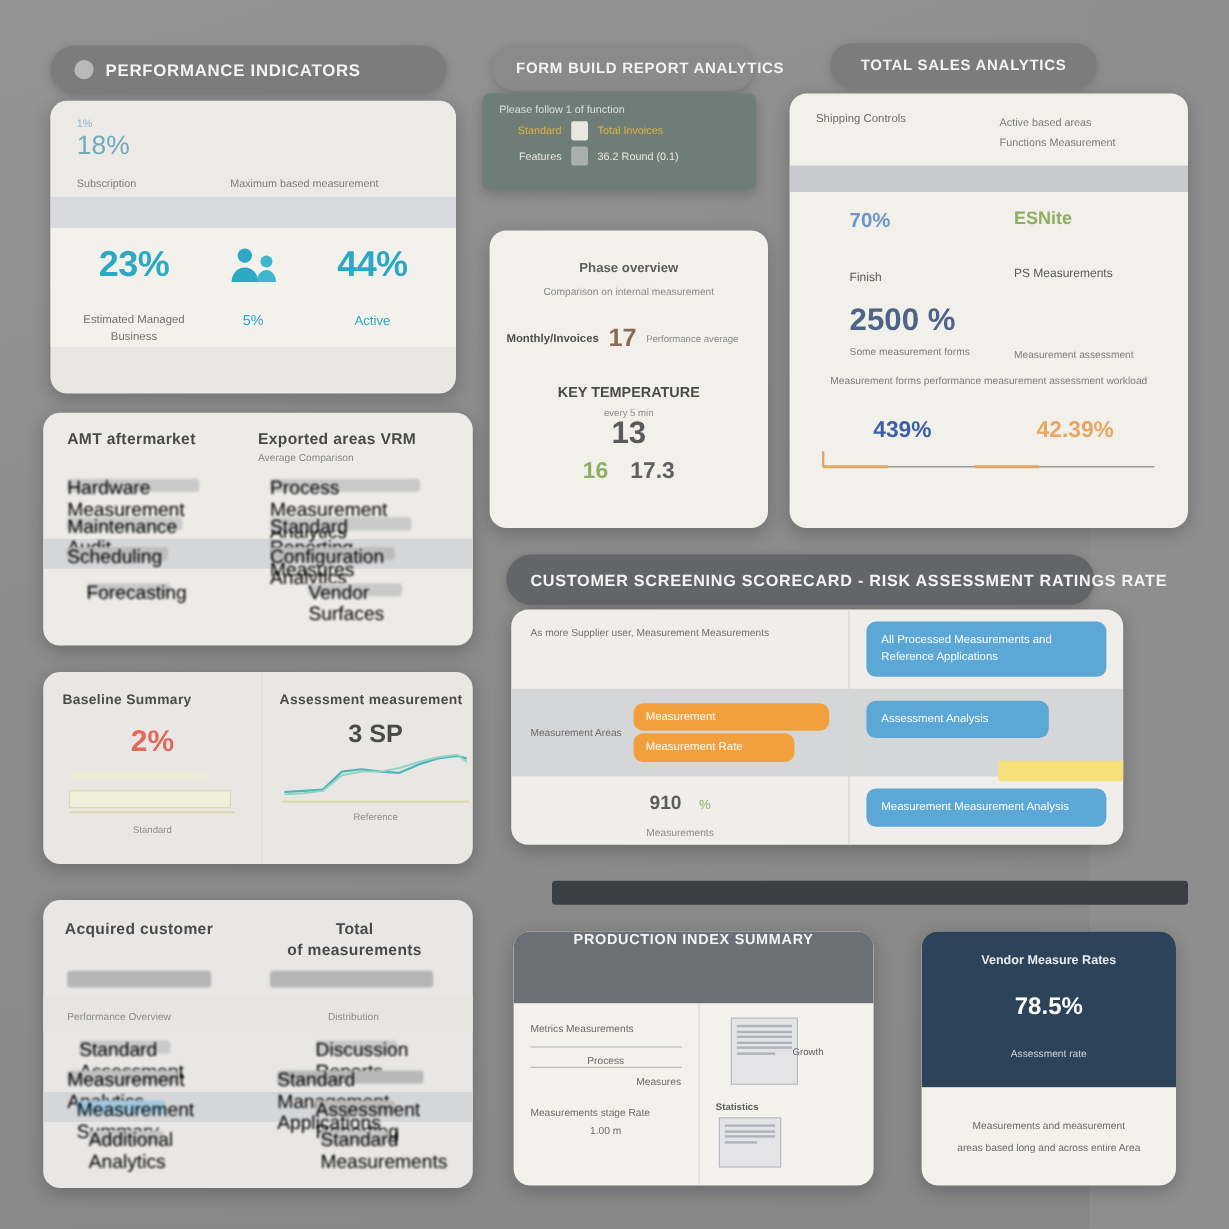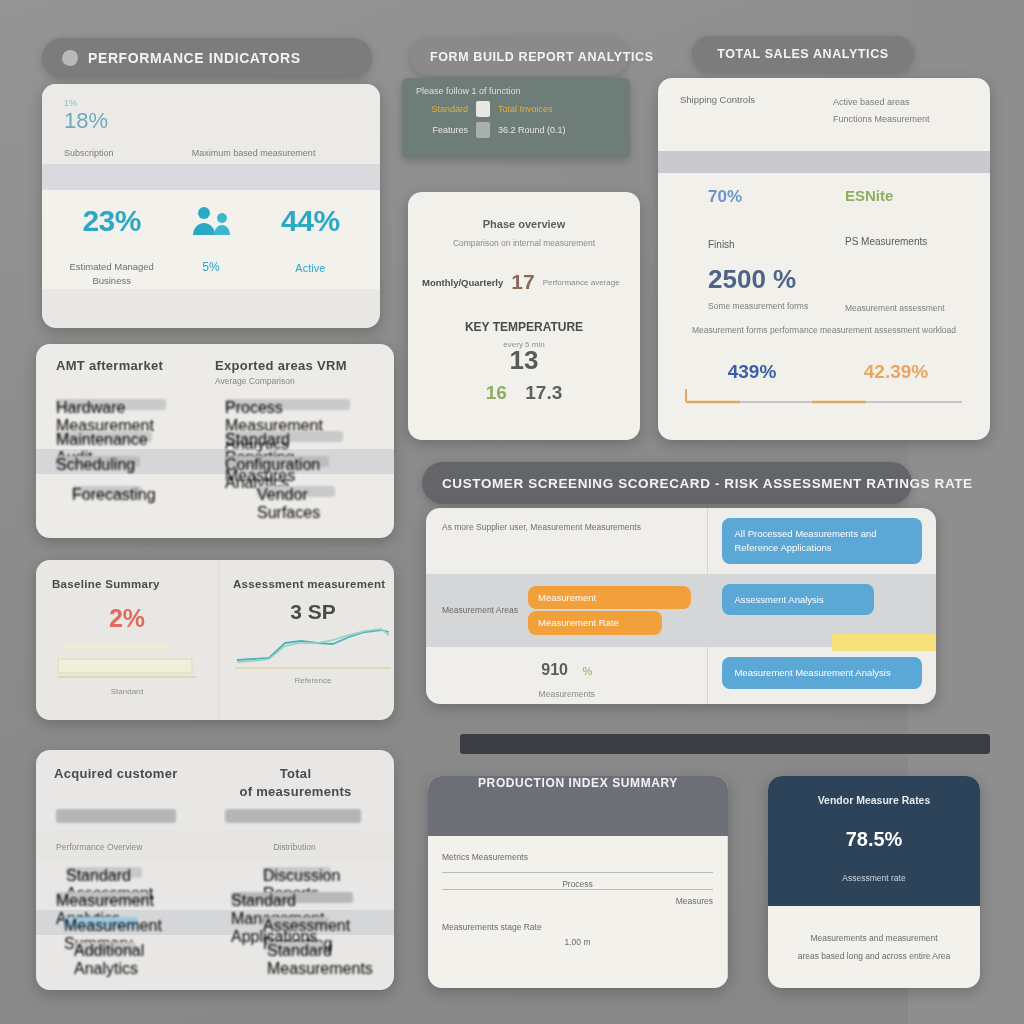--- a/index.html
+++ b/index.html
@@ -97,21 +97,21 @@
     box-shadow: 0 3px 10px rgba(0,0,0,.2);
     padding: 8px 14px;
   }
   .p2row { display: flex; align-items: center; gap: 8px; font-size: 9px; filter: blur(.5px); margin-bottom: 5px; }
   .p2chip { width: 14px; height: 16px; background: #e8e8e2; border-radius: 2px; }
   #card2 { left: 408px; top: 192px; width: 232px; height: 248px; background: #f2f0eb; }
 
   
   #hdr3 { left: 692px; top: 36px; width: 222px; height: 36px; }
   #card3 { left: 658px; top: 78px; width: 332px; height: 362px; background: #f2f0ea; }
-  #card3 .c3top { padding: 16px 22px 23px; display: flex; gap: 18px; }
+  #card3 .c3top { padding: 16px 22px 10px; display: flex; gap: 18px; }
   #card3 .c3band { height: 22px; background: #c9cacd; }
   #card3 .c3body { padding: 14px 22px; }
 
   
   #card4 { left: 36px; top: 344px; width: 358px; height: 194px; background: #edebe8; }
   .lrow { display: flex; padding: 7px 20px; align-items: center; }
   .lrow > div { flex: 1; }
 
   
   #card5 { left: 36px; top: 560px; width: 358px; height: 160px; background: #e9e7e4; }
@@ -205,21 +205,21 @@
       <span style="color:#e8e8e0;">36.2 Round (0.1)</span>
     </div>
   </div>
 
   <div class="card" id="card2">
     <div style="padding:26px 18px 0;text-align:center;">
       <div style="font-size:11px;color:#5d5d5d;font-weight:600;" class="blur-txt">Phase overview</div>
       <div style="font-size:8.5px;color:#8a8a8a;margin-top:8px;" class="blur-txt">Comparison on internal measurement</div>
     </div>
     <div style="display:flex;align-items:center;gap:8px;padding:22px 14px 0;">
-      <span style="font-size:9.5px;color:#4e4e4e;font-weight:700;" class="blur-txt">Monthly/Quarterly</span>
+      <span style="font-size:9.5px;color:#4e4e4e;font-weight:700;" class="blur-txt">Monthly/Invoices</span>
       <span style="font-size:21px;color:#8a6a55;font-weight:800;" class="blur-txt">17</span>
       <span style="font-size:8px;color:#8a8a8a;" class="blur-txt">Performance average</span>
     </div>
     <div style="text-align:center;margin-top:26px;">
       <div style="font-size:12px;font-weight:800;color:#4a4a4a;" class="blur-txt">KEY TEMPERATURE</div>
       <div style="font-size:8px;color:#8d8d8d;margin-top:6px;" class="blur-txt">every 5 min</div>
       <div style="font-size:26px;font-weight:800;color:#5a5a5a;margin-top:-4px;" class="blur-txt">13</div>
       <div style="margin-top:6px;">
         <span style="font-size:19px;font-weight:800;color:#8fae62;" class="blur-txt">16</span>
         <span style="font-size:19px;font-weight:800;color:#5f5f5f;margin-left:14px;" class="blur-txt">17.3</span>
@@ -436,20 +436,38 @@
       <span class="pill-title" style="font-size:12px;">PRODUCTION INDEX SUMMARY</span>
     </div>
     <div style="display:flex;height:152px;">
       <div style="flex:1;padding:16px 14px;border-right:1px solid #d8d6d2;">
         <div style="font-size:8.5px;color:#6a6a6a;" class="blur-txt">Metrics Measurements</div>
         <div style="margin-top:10px;border-top:1px solid #b9b9b9;padding-top:6px;text-align:center;font-size:8.5px;color:#6a6a6a;" class="blur-txt">Process</div>
         <div style="border-top:1px solid #b9b9b9;padding-top:6px;text-align:right;font-size:8.5px;color:#6a6a6a;" class="blur-txt">Measures</div>
         <div style="margin-top:16px;font-size:8.5px;color:#6a6a6a;" class="blur-txt">Measurements stage Rate</div>
         <div style="font-size:8.5px;color:#6a6a6a;text-align:center;margin-top:5px;" class="blur-txt">1.00 m</div>
       </div>
+      <div style="flex:1;padding:12px 10px;position:relative;">
+        <div class="doc-thumb" style="width:56px;height:56px;margin-left:16px;">
+          <div class="doc-line" style="margin-top:5px;"></div>
+            <div class="doc-line"></div>
+          <div class="doc-line"></div>
+            <div class="doc-line"></div>
+            <div class="doc-line"></div>
+          <div class="doc-line" style="width:60%;"></div>
+        </div>
+        <div class="tiny" style="position:absolute;left:78px;top:36px;color:#5d5d5d;">Growth</div>
+        <div class="tiny" style="margin-top:14px;margin-left:4px;color:#5d5d5d;font-weight:700;">Statistics</div>
+        <div class="doc-thumb" style="width:52px;height:42px;margin-left:6px;margin-top:4px;">
+          <div class="doc-line" style="margin-top:5px;"></div>
+            <div class="doc-line"></div>
+          <div class="doc-line"></div>
+            <div class="doc-line" style="width:55%;"></div>
+        </div>
+      </div>
     </div>
   </div>
 
   <div class="card" id="card9">
     <div class="h">
       <div style="color:#e7eaef;font-size:10.5px;font-weight:700;" class="blur-txt">Vendor Measure Rates</div>
       <div style="color:#fff;font-size:20px;font-weight:800;margin-top:22px;" class="blur-txt">78.5%</div>
       <div style="color:#cfd6df;font-size:8.5px;margin-top:22px;" class="blur-txt">Assessment rate</div>
     </div>
     <div style="padding:24px 16px;text-align:center;line-height:2.1;">

